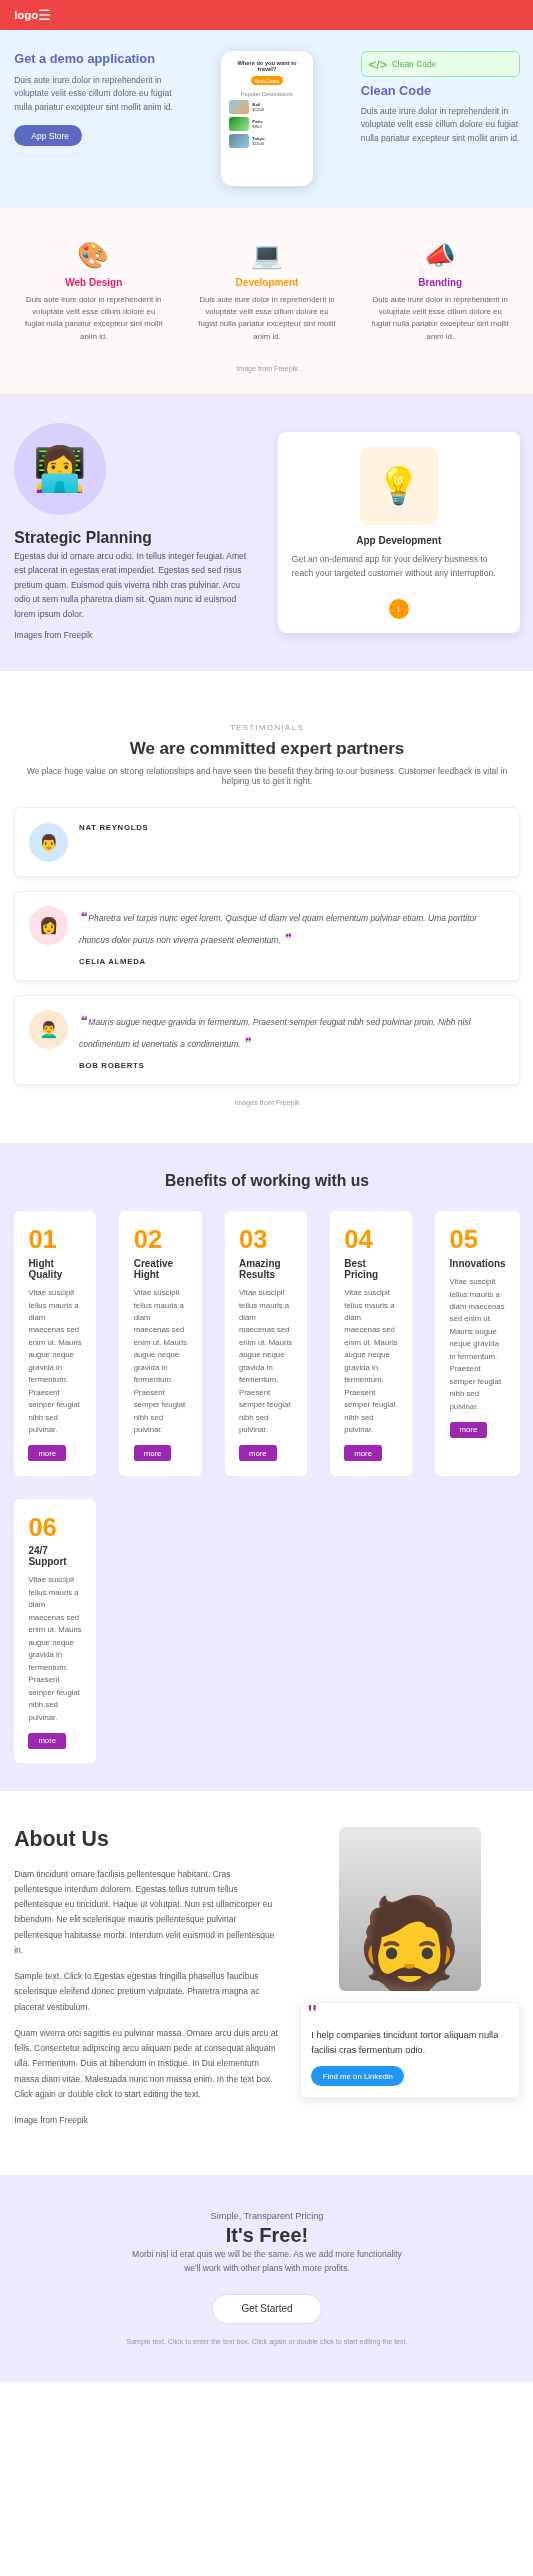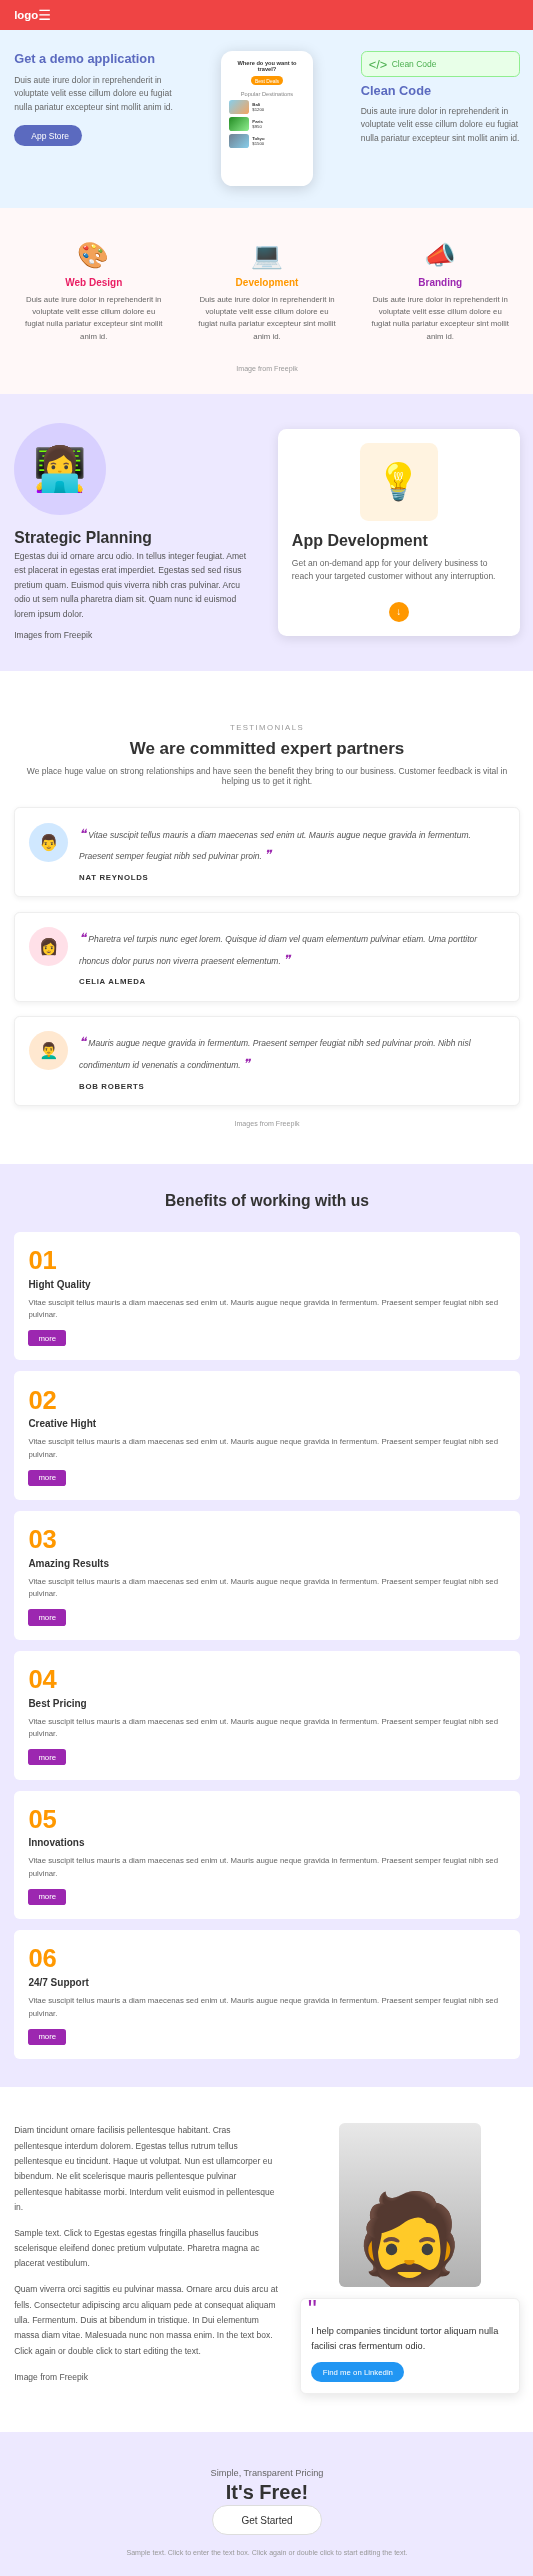--- a/index.html
+++ b/index.html
@@ -46,21 +46,21 @@
     .freepik-note { text-align: center; font-size: 7.1px; color: #999; margin-top: 10.7px; }
 
     
     .strategic { background: #ede9ff; padding: 28.5px 14.2px; display: flex; gap: 21.3px; align-items: center; }
     .strategic-left { flex: 1; }
     .strategic-left h2 { font-size: 15.7px; font-weight: bold; color: #333; margin-bottom: 2px; }
     .strategic-left p { font-size: 8.5px; color: #555; line-height: 1.7; }
     .strategic-right { flex: 1; }
     .app-dev-card { background: #fff; border-radius: 8.5px; padding: 14.2px; box-shadow: 0 2.8px 10.7px rgba(0,0,0,0.1); }
     .app-dev-card .dev-illustration { text-align: center; font-size: 36px; margin-bottom: 10.7px; }
-    .app-dev-card h3 { font-size: 16px; font-weight: bold; color: #333; margin-bottom: 7.1px; }
+    .app-dev-card h3 { font-size: 10px; font-weight: bold; color: #333; margin-bottom: 7.1px; text-align: center; }
     .app-dev-card p { font-size: 8.5px; color: #666; line-height: 1.6; margin-bottom: 18px; }
     .down-arrow { text-align: center; }
     .down-arrow span { display: inline-block; width: 20px; height: 20px; background: #ff9800; border-radius: 50%; color: #fff; text-align: center; line-height: 20px; font-size: 10px; cursor: pointer; }
     .freepik-link { font-size: 7.1px; color: #999; margin-top: 7.1px; }
 
     
     .testimonials { padding: 36px 14.2px; background: #fff; }
     .section-tag { text-align: center; font-size: 7.8px; color: #999; letter-spacing: 1.4px; text-transform: uppercase; margin-bottom: 7.1px; margin-top: 16px; }
     .section-title { text-align: center; font-size: 17px; font-weight: bold; color: #333; margin-bottom: 7.1px; }
     .section-subtitle { text-align: center; font-size: 8.5px; color: #666; margin-bottom: 21.3px; }
@@ -70,21 +70,21 @@
     .avatar-placeholder.pink { background: #ffe0e8; }
     .avatar-placeholder.orange { background: #ffe8d0; }
     .testimonial-content { flex: 1; }
     .testimonial-text { font-size: 8.5px; color: #555; line-height: 1.7; margin-bottom: 7.1px; font-style: italic; }
     .testimonial-name { font-size: 7.8px; font-weight: bold; color: #333; letter-spacing: 0.7px; text-transform: uppercase; }
     .quote-mark { color: #9c27b0; font-size: 12.8px; }
 
     
     .benefits { background: #ede9ff; padding: 28.5px 14.2px; }
     .benefits-title { text-align: center; font-size: 15.7px; font-weight: bold; color: #333; margin-bottom: 21.3px; }
-    .benefits-grid { display: grid; grid-template-columns: 1fr; gap: 11px; margin-top: 20px; }
+    .benefits-grid { display: grid; grid-template-columns: 1fr 1fr 1fr 1fr 1fr; gap: 23px; margin-top: 20px; }
     .benefit-card { background: #fff; border-radius: 5.7px; padding: 14.2px; }
     .benefit-num { font-size: 25.6px; font-weight: bold; color: #ff9800; margin-bottom: 3.6px; }
     .benefit-card h4 { font-size: 10px; font-weight: bold; color: #333; margin-bottom: 7.1px; }
     .benefit-card p { font-size: 7.8px; color: #666; line-height: 1.6; margin-bottom: 8.5px; }
     .btn-more { background: #9c27b0; color: #fff; border: none; padding: 3.6px 10px; border-radius: 2.8px; cursor: pointer; font-size: 7.8px; }
 
     
     .about { padding: 36px 14.2px; background: #fff; display: flex; gap: 21.3px; }
     .about-left { flex: 1.2; }
     .about-left h2 { font-size: 21.3px; font-weight: bold; color: #333; margin-bottom: 14.2px; }
@@ -199,25 +199,20 @@
 </section>
 
 <section class="testimonials">
   <p class="section-tag">TESTIMONIALS</p>
   <h2 class="section-title">We are committed expert partners</h2>
   <p class="section-subtitle">We place huge value on strong relationships and have seen the benefit they bring to our business. Customer feedback is vital in helping us to get it right.</p>
 
   <div class="testimonial-card">
     <div class="avatar-placeholder blue">👨</div>
     <div class="testimonial-content">
-      <p class="testimonial-text">
-        <span class="quote-mark">❝</span>
-        <span>Vitae suscipit tellus mauris a diam maecenas sed enim ut. Mauris augue neque gravida in fermentum. Praesent semper feugiat nibh sed pulvinar proin.</span>
-        <span class="quote-mark">❞</span>
-      </p>
       <div class="testimonial-name">NAT REYNOLDS</div>
     </div>
   </div>
 
   <div class="testimonial-card">
     <div class="avatar-placeholder pink">👩</div>
     <div class="testimonial-content">
       <p class="testimonial-text">
         <span class="quote-mark">❝</span>
         <span>Pharetra vel turpis nunc eget lorem. Quisque id diam vel quam elementum pulvinar etiam. Uma porttitor rhoncus dolor purus non viverra praesent elementum.</span>
@@ -279,36 +274,38 @@
       <div class="benefit-num">06</div>
       <h4>24/7 Support</h4>
       <p>Vitae suscipit tellus mauris a diam maecenas sed enim ut. Mauris augue neque gravida in fermentum. Praesent semper feugiat nibh sed pulvinar.</p>
       <button class="btn-more">more</button>
     </div>
   </div>
 </section>
 
 <section class="about">
   <div class="about-left">
+    <h2>About Us</h2>
     <p>Diam tincidunt ornare facilisis pellentesque habitant. Cras pellentesque interdum dolorem. Egestas tellus rutrum tellus pellentesque eu tincidunt. Haque ut volutpat. Nun est ullamcorper eu bibendum. Ne elit scelerisque mauris pellentesque pulvinar pellentesque habitasse morbi. Interdum velit euismod in pellentesque in.</p>
     <p>Sample text. Click to Egestas egestas fringilla phasellus faucibus scelerisque eleifend donec pretium vulputate. Pharetra magna ac placerat vestibulum.</p>
     <p>Quam viverra orci sagittis eu pulvinar massa. Ornare arcu duis arcu at fells. Consectetur adipiscing arcu aliquam pede at consequat aliquam ulla. Fermentum. Duis at bibendum in tristique. In Dui elementum massa diam vitae. Malesuada nunc non massa enim. In the text box. Click again or double click to start editing the text.</p>
     <p class="freepik-note2">Image from Freepik</p>
   </div>
   <div class="about-right">
     <div class="about-person">
       <div class="person-icon">🧔</div>
     </div>
     <div class="quote-card">
       <span class="big-quote">"</span>
       <p>I help companies tincidunt tortor aliquam nulla facilisi cras fermentum odio.</p>
       <button class="btn-linkedin">Find me on Linkedin</button>
     </div>
   </div>
 </section>
 
 <section class="pricing">
   <p class="pricing-subtitle">Simple, Transparent Pricing</p>
   <h2 class="pricing-title">It's Free!</h2>
+  <p class="pricing-desc">Morbi nisl id erat quis we will be the same. As we add more functionality we'll work with other plans with more profits.</p>
   <button class="btn-get-started">Get Started</button>
   <p class="footer-note">Sample text. Click to enter the text box. Click again or double click to start editing the text.</p>
 </section>
 
 
 </body></html>

